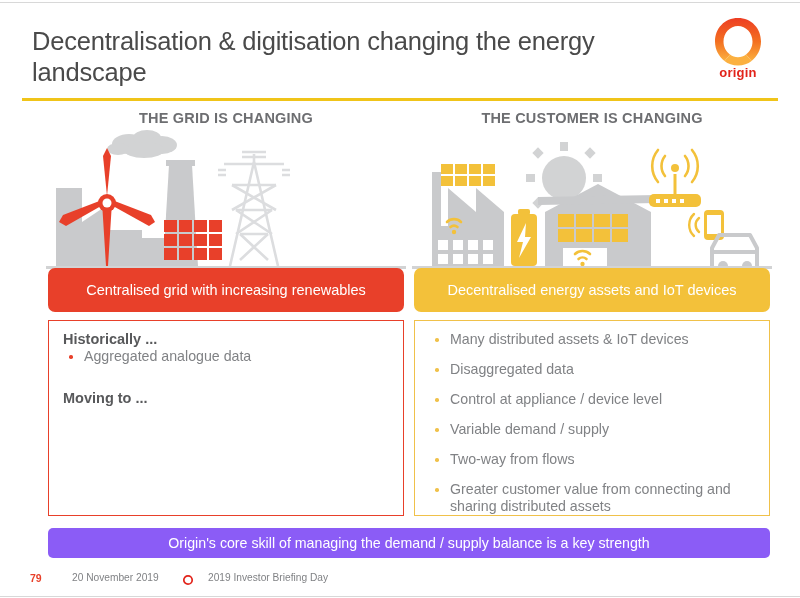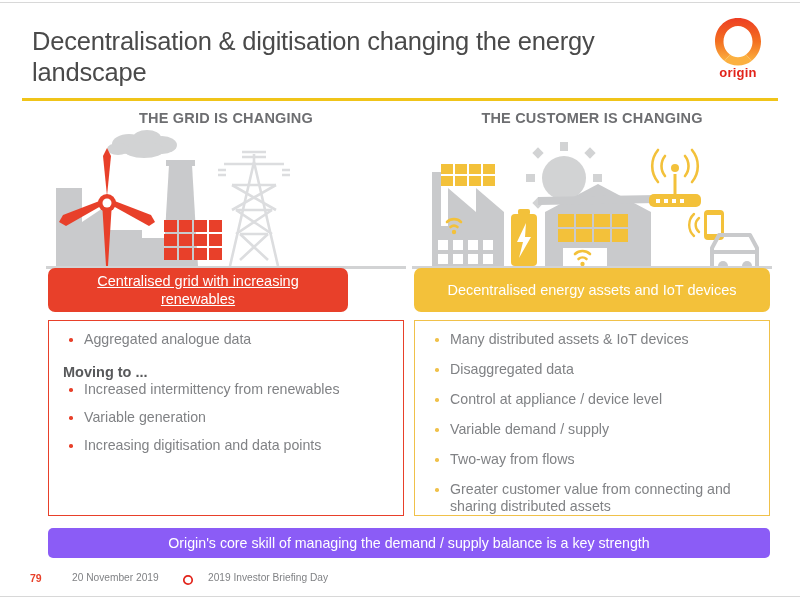--- a/index.html
+++ b/index.html
@@ -53,21 +53,21 @@
   .art.right{left:412px;width:360px;}
   .art svg{display:block;width:100%;height:100%;}
 
   
   .banner{
     position:absolute;height:44px;border-radius:7px;
     display:flex;align-items:center;justify-content:center;
     color:#ffffff;font-size:14.5px;line-height:18px;
     text-align:center;padding:0 14px;box-sizing:border-box;
   }
-  .banner.left{left:48px;top:268px;width:300px;background:#e8402a;text-decoration:underline;}
+  .banner.left{left:48px;top:268px;width:356px;background:#e8402a;}
   .banner.right{left:414px;top:268px;width:356px;background:#f3c13a;}
 
   
   .box{
     position:absolute;box-sizing:border-box;background:#ffffff;
     padding:10px 14px 8px 14px;
   }
   .box.left{left:48px;top:320px;width:356px;height:196px;border:1.5px solid #e8402a;}
   .box.right{left:414px;top:320px;width:356px;height:196px;border:1.5px solid #f0c14a;}
 
@@ -82,21 +82,21 @@
     font-size:14.2px;line-height:17px;
     color:#808285;
     margin-bottom:11px;
   }
   ul.bullets li:before{
     content:"";position:absolute;left:6px;top:7px;
     width:3.5px;height:3.5px;border-radius:50%;
   }
   .box.left ul.bullets li:before{background:#e8402a;}
   .box.right ul.bullets li:before{background:#f0c14a;}
-  .box.left .grp2{margin-top:16px;}
+  .box.left .grp2{margin-top:25px;}
   .box.right ul.bullets li{margin-bottom:13px;}
 
   
   .strip{
     position:absolute;left:48px;top:528px;width:722px;height:30px;
     background:#8b5cf6;border-radius:5px;
     display:flex;align-items:center;justify-content:center;
     color:#ffffff;font-size:14.2px;
   }
 
@@ -210,29 +210,25 @@
       </g>
       <circle cx="61" cy="73" r="4.5" fill="#ffffff"></circle>
 
       <rect x="0" y="136" width="360" height="3" fill="#d2d3d4"></rect>
     </svg>
   </div>
 
   <div class="banner left">Centralised grid with increasing renewables</div>
 
   <div class="box left">
+    <div class="grp-title">Historically ...</div>
     <ul class="bullets">
       <li>Aggregated analogue data</li>
     </ul>
     <div class="grp-title grp2">Moving to ...</div>
-    <ul class="bullets">
-      <li>Increased intermittency from renewables</li>
-      <li>Variable generation</li>
-      <li>Increasing digitisation and data points</li>
-    </ul>
   </div>
 
   <div class="col-head right">THE CUSTOMER IS CHANGING</div>
 
   <div class="art right">
     <svg viewBox="0 0 360 140" xmlns="http://www.w3.org/2000/svg">
 
       <g fill="#d2d3d4">
         <circle cx="152" cy="48" r="22"></circle>
         <rect x="148" y="12" width="8" height="9"></rect>

